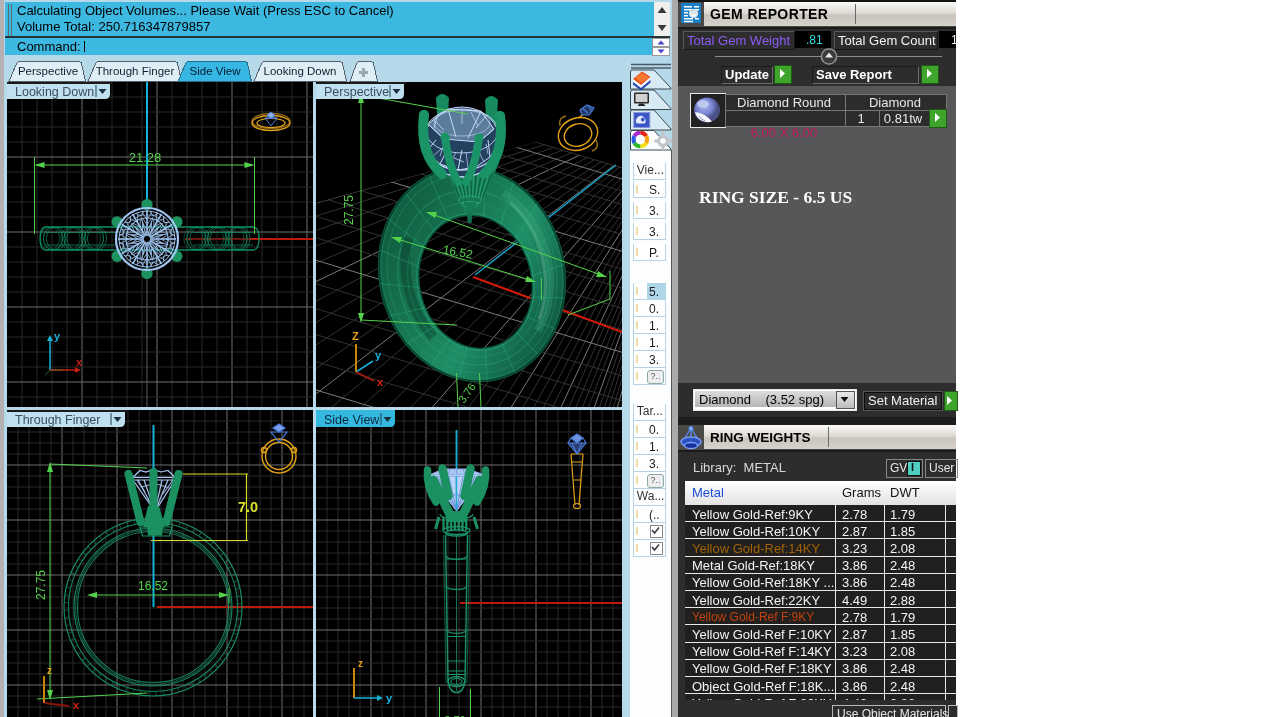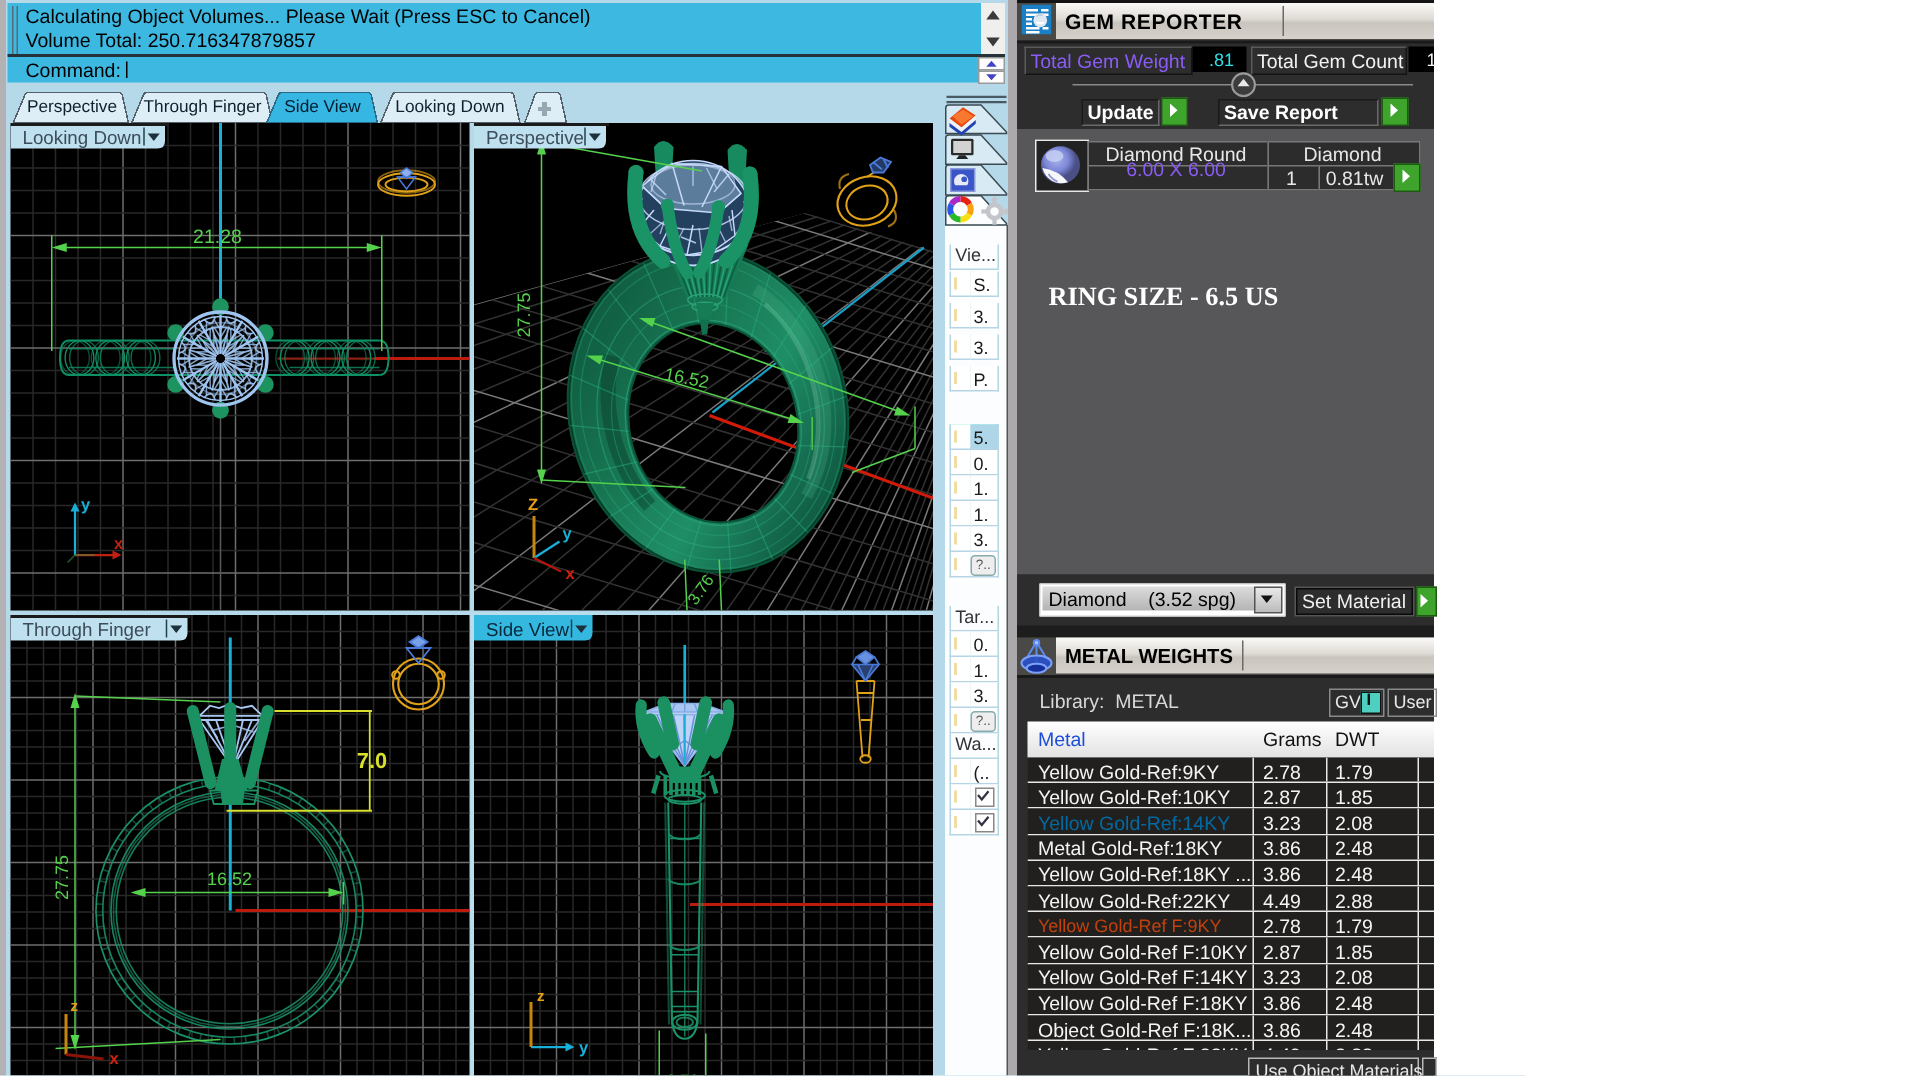--- a/index.html
+++ b/index.html
@@ -1030,21 +1030,21 @@
   <path d="M4 18 a13 12.5 0 0 0 17 9.5 a26 26 0 0 0 -17 -9.5" fill="#f6f8fc"></path>
   <ellipse cx="12" cy="10" rx="6" ry="4" fill="#c8d2f4" opacity="0.8"></ellipse>
   <path d="M8 22 a13 12.5 0 0 0 6 5" stroke="#8890c8" fill="none"></path>
 </svg>
 
 <div class="abs" style="left:725px;top:94px;width:119px;height:15px;background:#2c2c2c;border:1px solid #777"></div>
 <div class="abs txt" style="left:784px;top:95px;font-size:13px;color:#e8e8e8;transform:translateX(-50%)">Diamond Round</div>
 <div class="abs" style="left:845px;top:94px;width:100px;height:15px;background:#2c2c2c;border:1px solid #777"></div>
 <div class="abs txt" style="left:895px;top:95px;font-size:13px;color:#e8e8e8;transform:translateX(-50%)">Diamond</div>
 <div class="abs" style="left:725px;top:110px;width:119px;height:15px;background:#2c2c2c;border:1px solid #777"></div>
-<div class="abs txt" style="left:784px;top:105px;font-size:13px;color:#8b5cf6;transform:translateX(-50%)">6.00 X 6.00</div>
+<div class="abs txt" style="left:784px;top:125px;font-size:13px;color:#be185d;transform:translateX(-50%)">6.00 X 6.00</div>
 <div class="abs" style="left:845px;top:110px;width:33px;height:15px;background:#2c2c2c;border:1px solid #777"></div>
 <div class="abs txt" style="left:861px;top:111px;font-size:13px;color:#e8e8e8;transform:translateX(-50%)">1</div>
 <div class="abs" style="left:879px;top:110px;width:49px;height:15px;background:#2c2c2c;border:1px solid #777"></div>
 <div class="abs txt" style="left:903px;top:111px;font-size:13px;color:#e8e8e8;transform:translateX(-50%)">0.81tw</div>
 <div class="abs" style="left:929px;top:109px;width:16px;height:17px;background:#3fa42c;border:1px solid #1e5a14"></div>
 <svg class="abs" style="left:929px;top:109px" width="16" height="17">
     <path d="M6 4 L11 8.5 L6 13 Z" fill="#fff"></path>
   </svg>
 
 <div class="abs txt" style="left:699px;top:187px;font-size:17.5px;font-weight:bold;color:#fff;font-family:'Liberation Serif',serif">RING SIZE - 6.5 US</div>
@@ -1068,21 +1068,21 @@
 <div class="abs" style="left:678px;top:425px;width:278px;height:25px;background:#4a4946"></div>
 <div class="abs" style="left:704px;top:425px;width:252px;height:24px;background:linear-gradient(#fbfaf8,#dedad4 45%,#c9c5be 55%,#d6d2cb)"></div>
 <svg class="abs" style="left:678px;top:425px" width="26" height="25">
   <g stroke="#5a8af0" stroke-width="1.4" fill="none">
     <path d="M13 3 L5 16 M13 3 L21 16 M13 3 v16"></path>
     <ellipse cx="13" cy="17" rx="10" ry="5" fill="#2a50c8" fill-opacity="0.9" stroke="#7aa0f8"></ellipse>
     <ellipse cx="13" cy="20.5" rx="6.5" ry="3" fill="#16309a" stroke="#7aa0f8"></ellipse>
     <circle cx="13" cy="3.5" r="1.8" fill="#aac4ff"></circle>
   </g>
 </svg>
-<div class="abs txt" style="left:710px;top:430px;font-size:13.5px;font-weight:bold;color:#000">METAL WEIGHTS</div>
+<div class="abs txt" style="left:710px;top:430px;font-size:13.5px;font-weight:bold;color:#000">RING WEIGHTS</div>
 <div class="abs" style="left:828px;top:427px;width:1px;height:20px;background:#6a6a6a"></div>
 <div class="abs" style="left:678px;top:450px;width:278px;height:2px;background:#1a1a1a"></div>
 
 <div class="abs txt" style="left:693px;top:460px;font-size:13px;color:#d8d8d8">Library:&nbsp; METAL</div>
 <div class="abs" style="left:886px;top:459px;width:35px;height:17px;border:1px solid #8a8a8a"></div>
 <div class="abs txt" style="left:890px;top:461px;font-size:12px;color:#e8e8e8">GV</div>
 <div class="abs" style="left:907px;top:461px;width:12px;height:13px;background:#4ecfc0;border:1px solid #111"></div>
 <div class="abs txt" style="left:911px;top:461px;font-size:11px;font-weight:bold;color:#111">I</div>
 <div class="abs" style="left:925px;top:459px;width:31px;height:17px;border:1px solid #8a8a8a"></div>
 <div class="abs txt" style="left:929px;top:461px;font-size:12px;color:#e8e8e8">User</div>
@@ -1100,21 +1100,21 @@
     <div class="abs txt" style="left:205px;top:1.5px;font-size:13px;color:#f4f4f4">1.79</div>
     <div class="abs" style="left:260px;top:0px;width:1px;height:16.2px;background:#e8e8e8"></div>
     <div class="abs" style="left:0;top:17.2px;width:271px;height:16.2px;background:#21201e;border-bottom:1px solid #e8e8e8"></div>
     <div class="abs txt" style="left:7px;top:18.7px;font-size:13px;color:#f4f4f4">Yellow Gold-Ref:10KY</div>
     <div class="abs" style="left:150px;top:17.2px;width:1px;height:16.2px;background:#e8e8e8"></div>
     <div class="abs txt" style="left:157px;top:18.7px;font-size:13px;color:#f4f4f4">2.87</div>
     <div class="abs" style="left:199px;top:17.2px;width:1px;height:16.2px;background:#e8e8e8"></div>
     <div class="abs txt" style="left:205px;top:18.7px;font-size:13px;color:#f4f4f4">1.85</div>
     <div class="abs" style="left:260px;top:17.2px;width:1px;height:16.2px;background:#e8e8e8"></div>
     <div class="abs" style="left:0;top:34.4px;width:271px;height:16.2px;background:#21201e;border-bottom:1px solid #e8e8e8"></div>
-    <div class="abs txt" style="left:7px;top:35.9px;font-size:13px;color:#0369a1">Yellow Gold-Ref:14KY</div>
+    <div class="abs txt" style="left:7px;top:35.9px;font-size:13px;color:#a16207">Yellow Gold-Ref:14KY</div>
     <div class="abs" style="left:150px;top:34.4px;width:1px;height:16.2px;background:#e8e8e8"></div>
     <div class="abs txt" style="left:157px;top:35.9px;font-size:13px;color:#f4f4f4">3.23</div>
     <div class="abs" style="left:199px;top:34.4px;width:1px;height:16.2px;background:#e8e8e8"></div>
     <div class="abs txt" style="left:205px;top:35.9px;font-size:13px;color:#f4f4f4">2.08</div>
     <div class="abs" style="left:260px;top:34.4px;width:1px;height:16.2px;background:#e8e8e8"></div>
     <div class="abs" style="left:0;top:51.599999999999994px;width:271px;height:16.2px;background:#21201e;border-bottom:1px solid #e8e8e8"></div>
     <div class="abs txt" style="left:7px;top:53.099999999999994px;font-size:13px;color:#f4f4f4">Metal Gold-Ref:18KY</div>
     <div class="abs" style="left:150px;top:51.599999999999994px;width:1px;height:16.2px;background:#e8e8e8"></div>
     <div class="abs txt" style="left:157px;top:53.099999999999994px;font-size:13px;color:#f4f4f4">3.86</div>
     <div class="abs" style="left:199px;top:51.599999999999994px;width:1px;height:16.2px;background:#e8e8e8"></div>

